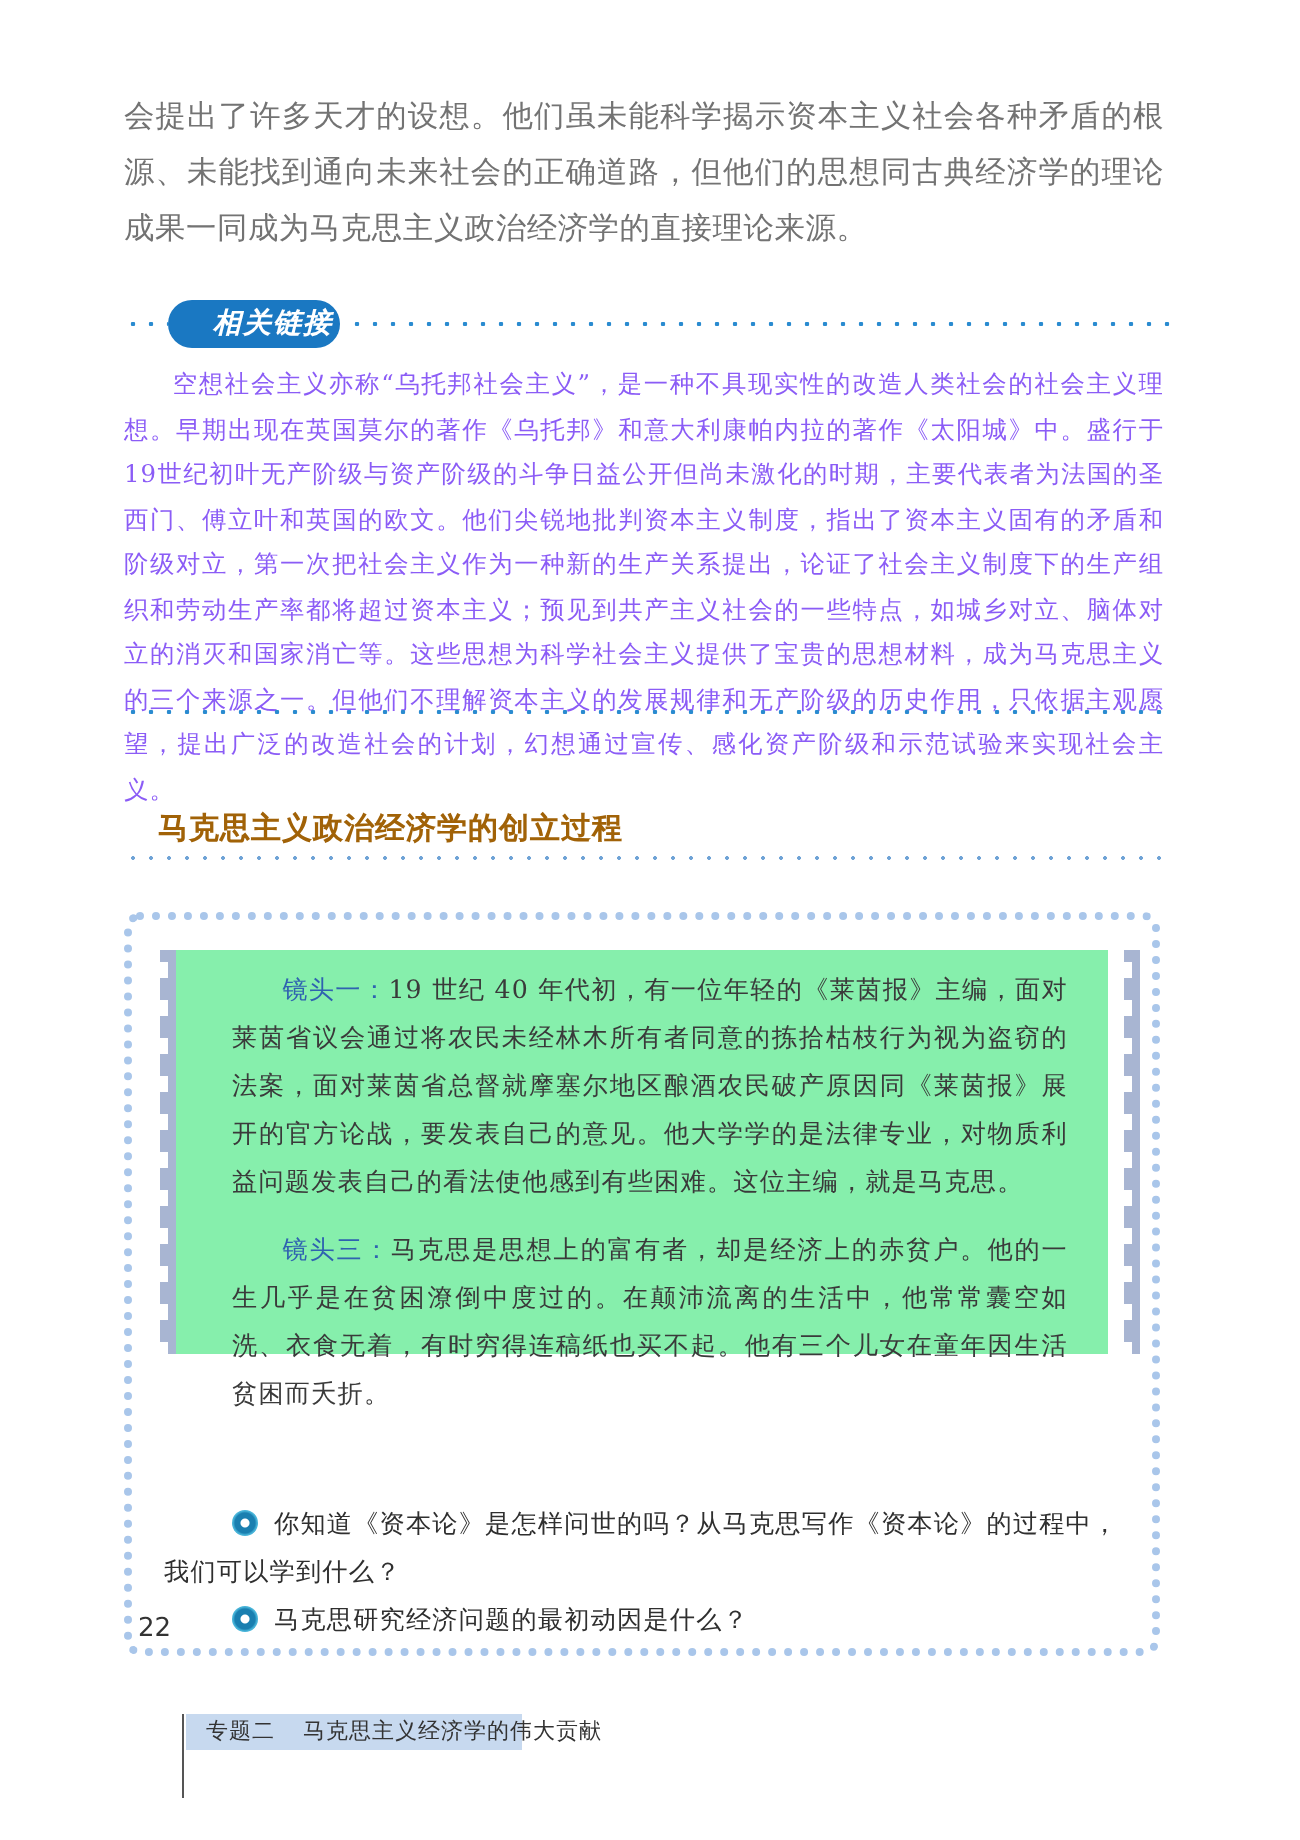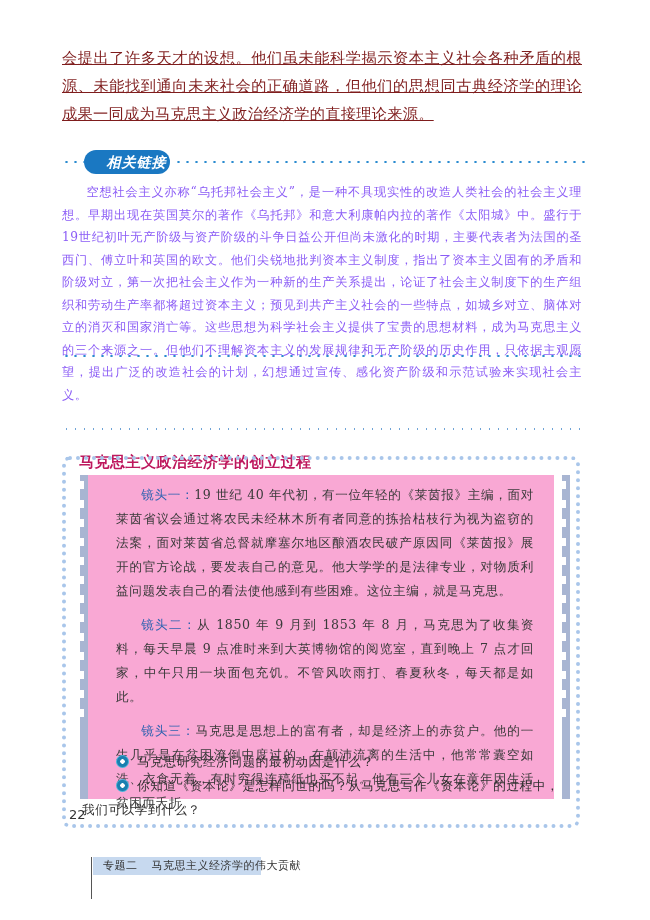--- a/index.html
+++ b/index.html
@@ -1,23 +1,22 @@
 <!DOCTYPE html>
 <html><head>
   <meta charset="utf-8">
   <style>
     * { margin: 0; padding: 0; box-sizing: border-box; }
     html, body { width: 650px; height: 920px; background: #ffffff; overflow: hidden; }
     body { position: relative; font-family: "DejaVu Serif", "Liberation Serif", serif; color: #2a2a2a; }
 
     .intro {
       position: absolute; left: 62px; top: 44px; width: 520px;
-      font-size: 15.2px; line-height: 28px; color: #7f1d1d; letter-spacing: 0.3px;
+      font-size: 15.2px; line-height: 28px; color: #737373; letter-spacing: 0.3px;
       text-align: justify;
-      text-decoration: underline;
     }
 
     
     .link-header { position: absolute; left: 62px; top: 150px; width: 528px; height: 24px; }
     .dot-line {
       position: absolute; height: 2px; top: 11px;
       background-image: radial-gradient(circle, #2a8bd0 1px, transparent 1.3px);
       background-size: 9px 2px; background-repeat: repeat-x;
     }
     .link-pill {
@@ -32,33 +31,33 @@
       font-size: 12.2px; line-height: 22.5px; color: #8b5cf6; letter-spacing: 0.5px;
       text-align: justify;
     }
     .link-body p { text-indent: 2em; }
     .link-bottom-dots { position: absolute; left: 62px; top: 355px; width: 520px; }
 
     
     .section-title {
       position: absolute; left: 79px; top: 405px;
       font-family: Liberation Mono, monospace; font-weight: bold;
-      font-size: 15px; color: #be185d; letter-spacing: 0.5px; margin-top: 48px;
+      font-size: 15px; color: #a16207; letter-spacing: 0.5px;
     }
     .section-dots { position: absolute; left: 62px; top: 428px; width: 520px; }
 
     
     .case-frame {
       position: absolute; left: 62px; top: 456px; width: 518px; height: 372px;
       border: 4px dotted #a9c6ea; border-radius: 8px;
     }
     
     .film {
-      position: absolute; left: 72px; top: 475px; width: 498px; height: 324px;
-      background: #f9a8d4;
+      position: absolute; left: 72px; top: 475px; width: 498px; height: 202px;
+      background: #86efac;
     }
     .film-edge {
       position: absolute; top: 0; width: 16px; height: 100%;
       background-color: #a8b5d2;
       background-image: linear-gradient(#ffffff, #ffffff);
       background-size: 8px 8px;
       background-repeat: repeat-y;
     }
     .film-edge.left { left: 0; }
     .film-edge.right { right: 0; }
@@ -139,21 +138,20 @@
       <div class="hole"></div>
         <div class="hole"></div>
         <div class="hole"></div>
         <div class="hole"></div>
       <div class="hole"></div>
     </div>
   </div>
 
   <div class="film-text">
     <p><span class="shot-label">镜头一：</span><span>19 世纪 40 年代初，有一位年轻的《莱茵报》主编，面对莱茵省议会通过将农民未经林木所有者同意的拣拾枯枝行为视为盗窃的法案，面对莱茵省总督就摩塞尔地区酿酒农民破产原因同《莱茵报》展开的官方论战，要发表自己的意见。他大学学的是法律专业，对物质利益问题发表自己的看法使他感到有些困难。这位主编，就是马克思。</span></p>
-    <p><span class="shot-label">镜头二：</span><span>从 1850 年 9 月到 1853 年 8 月，马克思为了收集资料，每天早晨 9 点准时来到大英博物馆的阅览室，直到晚上 7 点才回家，中午只用一块面包充饥。不管风吹雨打、春夏秋冬，每天都是如此。</span></p>
     <p><span class="shot-label">镜头三：</span><span>马克思是思想上的富有者，却是经济上的赤贫户。他的一生几乎是在贫困潦倒中度过的。在颠沛流离的生活中，他常常囊空如洗、衣食无着，有时穷得连稿纸也买不起。他有三个儿女在童年因生活贫困而夭折。</span></p>
   </div>
 
   <div class="film-edge right">
     <div class="holes">
       <div class="hole"></div>
         <div class="hole"></div>
         <div class="hole"></div>
         <div class="hole"></div>
       <div class="hole"></div>
@@ -163,25 +161,25 @@
       <div class="hole"></div>
         <div class="hole"></div>
         <div class="hole"></div>
         <div class="hole"></div>
       <div class="hole"></div>
     </div>
   </div>
 </div>
 
 <div class="questions">
+  <div class="q q-indent" style="text-indent:34px; margin-left:-20px; padding-left:20px;">
+    <span class="bullet"></span><span>你知道《资本论》是怎样问世的吗？从马克思写作《资本论》的过程中，我们可以学到什么？</span>
+  </div>
   <div class="q q-first">
     <span class="bullet"></span><span>马克思研究经济问题的最初动因是什么？</span>
-  </div>
-  <div class="q q-indent" style="text-indent:34px; margin-left:-20px; padding-left:20px;">
-    <span class="bullet"></span><span>你知道《资本论》是怎样问世的吗？从马克思写作《资本论》的过程中，我们可以学到什么？</span>
   </div>
 </div>
 
 <div class="page-num">22</div>
 <div class="footer-bar"></div>
 <div class="footer-band">
   <span>专题二</span><span class="gap"></span><span>马克思主义经济学的伟大贡献</span>
 </div>
 
 </body></html>

